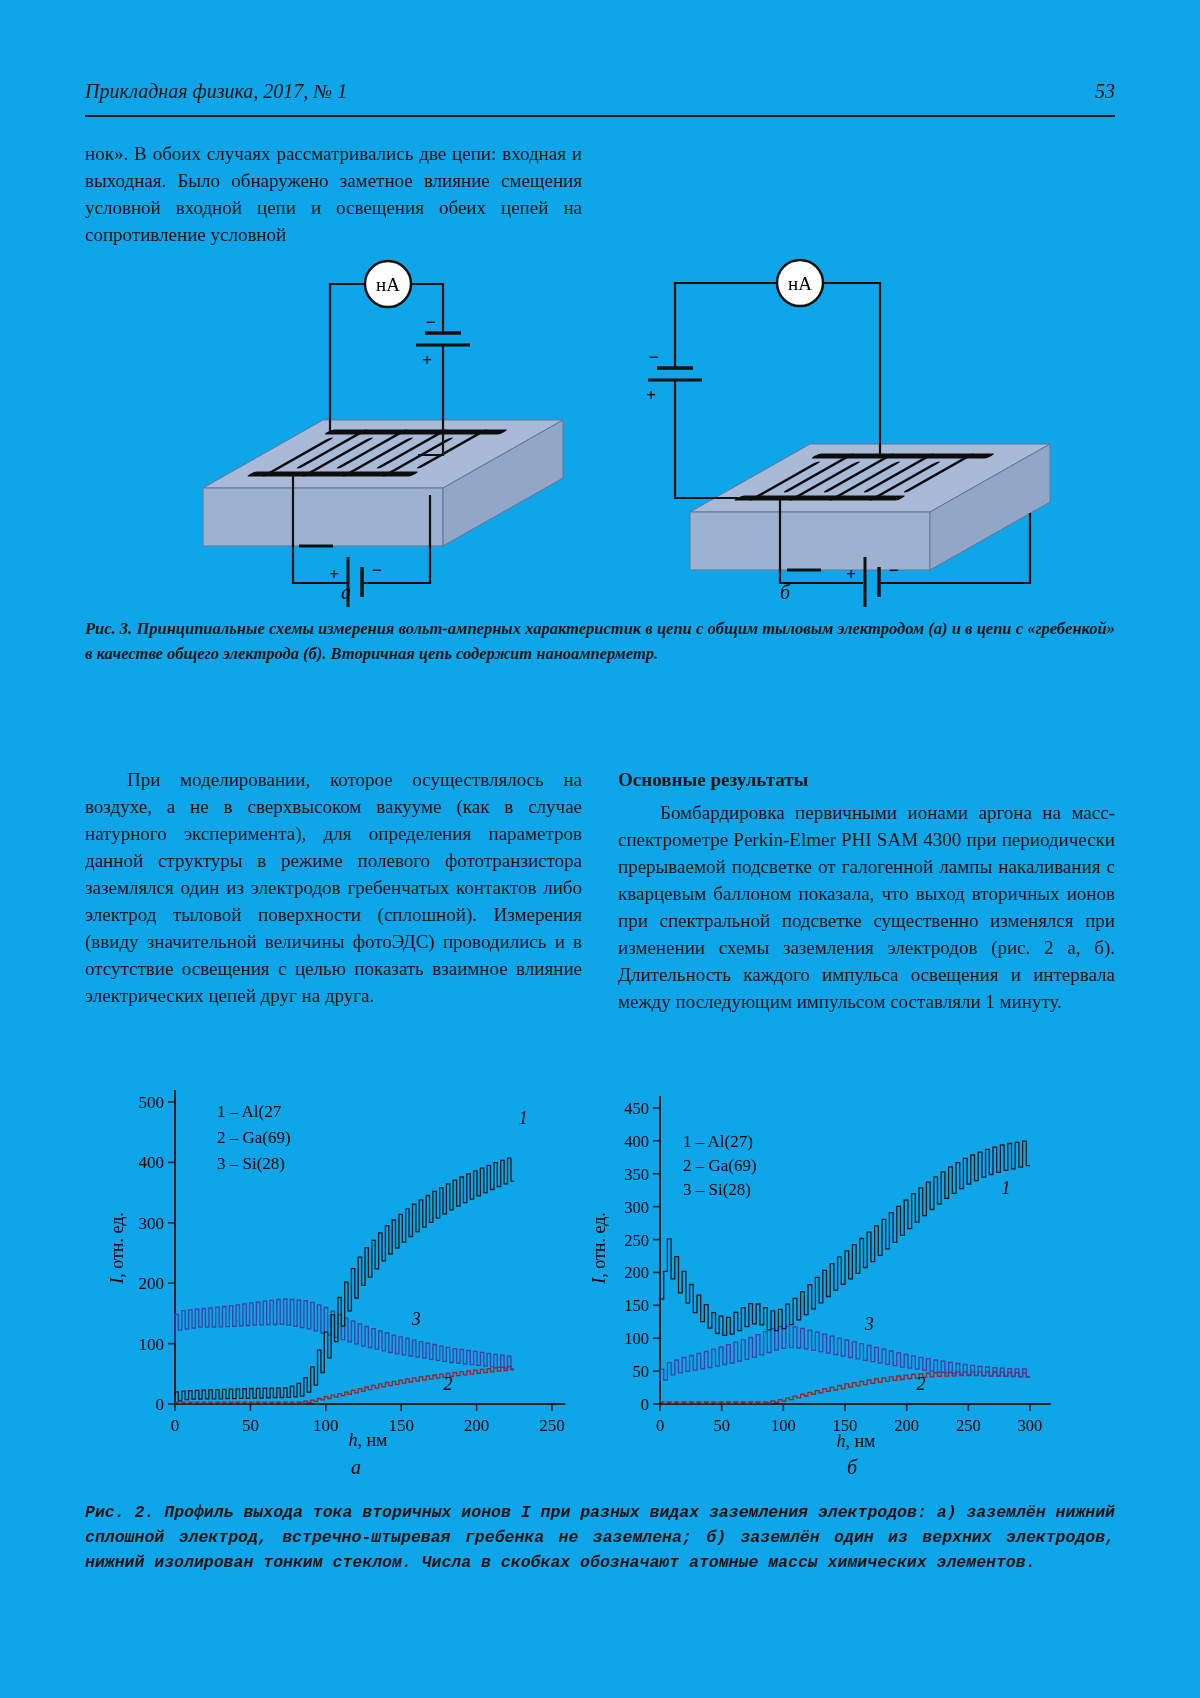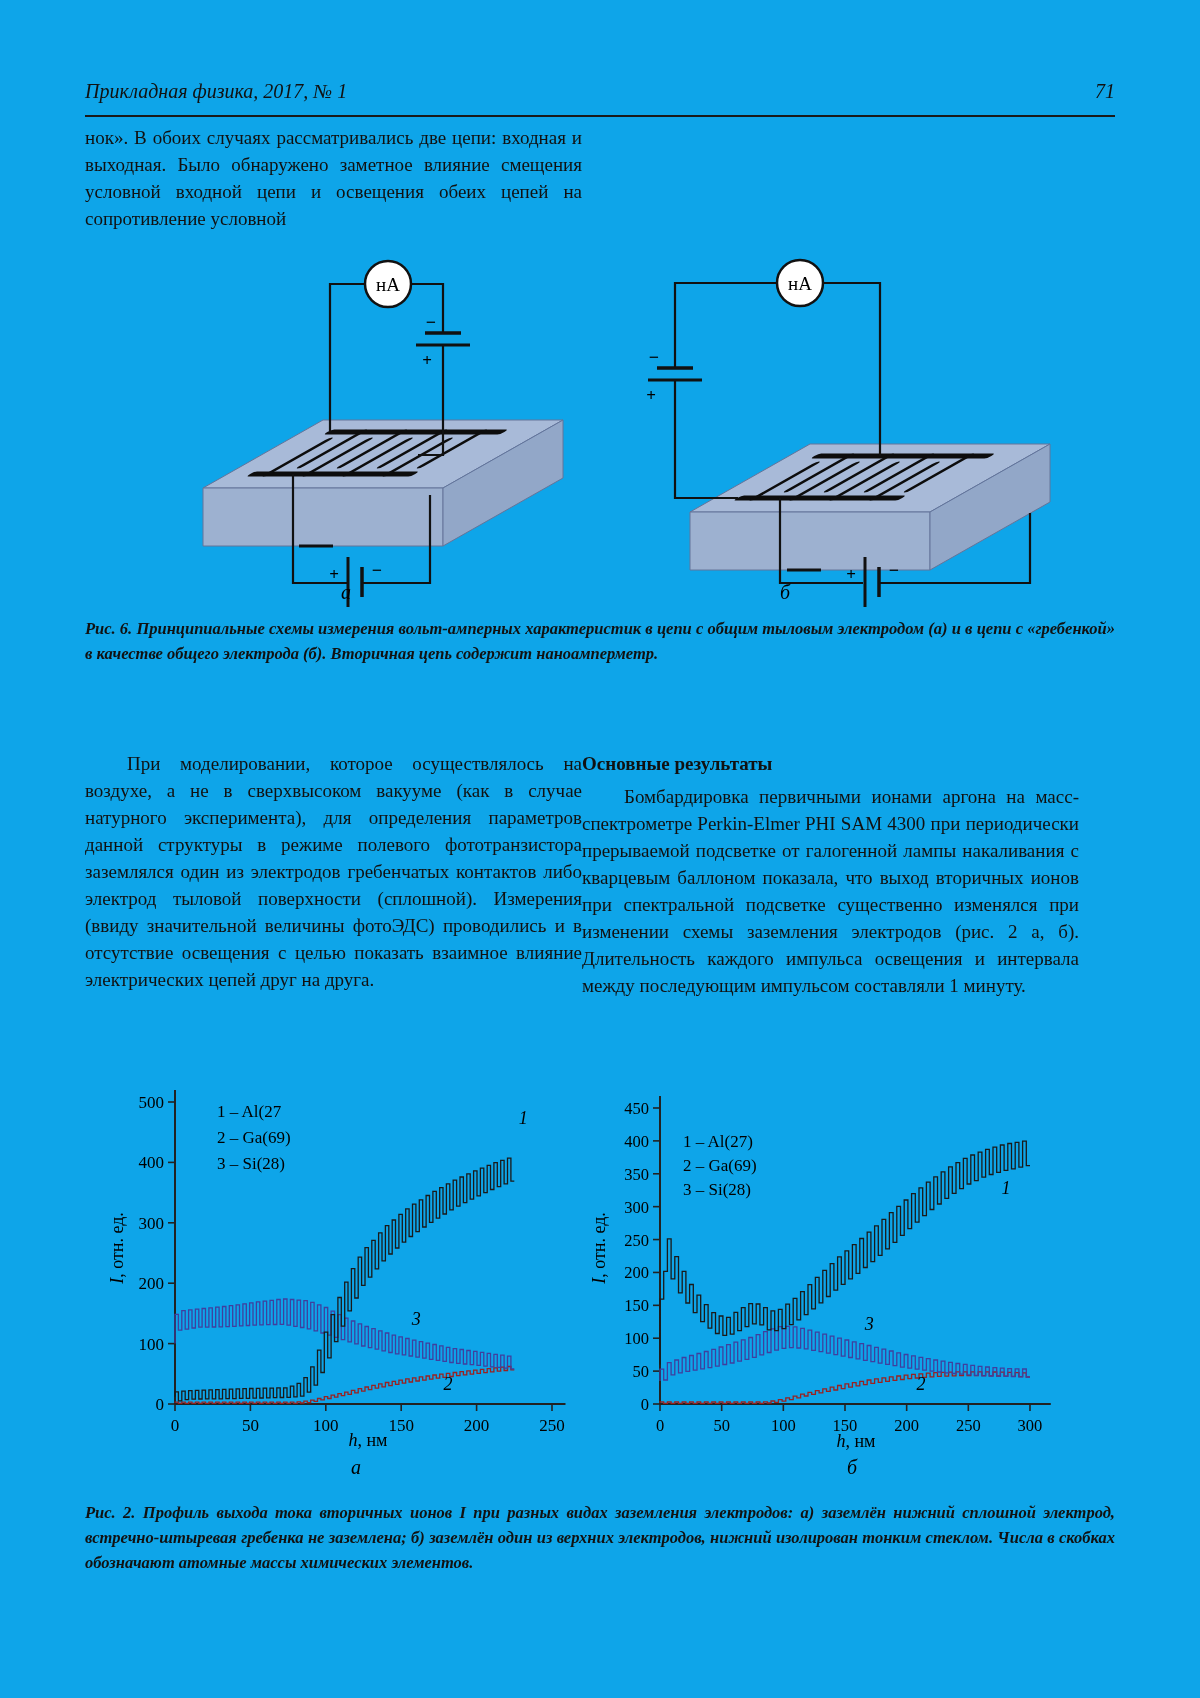--- a/index.html
+++ b/index.html
@@ -7,46 +7,46 @@
     position:relative;width:1200px;height:1698px;background:#0ea5e9;
     margin:0 auto;font-family:"Liberation Serif","DejaVu Serif",serif;color:#111;
     overflow:hidden;
   }
   .header{
     position:absolute;left:85px;top:80px;width:1030px;
     display:flex;justify-content:space-between;align-items:flex-end;
     font-style:italic;font-size:20px;
     border-bottom:2.5px solid #1a1a1a;padding-bottom:12px;
   }
-  .cols{position:absolute;left:85px;width:1030px;display:flex;}
+  .cols{position:absolute;left:85px;width:1030px;display:flex;gap:36px;margin-top:16px;}
   .col{width:497px;text-align:justify;font-size:19px;line-height:27px;}
   .cols-intro{top:124px;}
   .cols-section{top:750px;}
   .indent{text-indent:42px;}
   .section-heading{font-weight:bold;text-align:left;margin:0 0 6px 0;font-size:19px;}
   .figcaption{
     position:absolute;left:85px;width:1030px;
     font-weight:bold;font-style:italic;font-size:16.5px;line-height:25px;text-align:justify;
   }
   .cap1{top:616px;}
-  .cap2{top:1500px;}
+  .cap2{top:1500px;font-family:Liberation Mono, monospace;}
   svg{position:absolute;overflow:visible;}
   #fig1{left:85px;top:250px;}
   #chart-a{left:90px;top:1000px;}
   #chart-b{left:575px;top:1000px;}
   svg text{font-family:"Liberation Serif","DejaVu Serif",serif;}
 </style>
 </head>
 <body>
 
 <div class="page">
 
   <div class="header">
     <span>Прикладная физика, 2017, № 1</span>
-    <span>71</span>
+    <span>53</span>
   </div>
 
   <div class="cols cols-intro">
     <div class="col">нок». В обоих случаях рассматривались две цепи: входная и выходная. Было обнаружено заметное влияние смещения условной входной цепи и освещения обеих цепей на сопротивление условной</div>
   </div>
 
   <svg id="fig1" width="1030" height="366" viewBox="0 0 1030 366">
 
     <g>
 
@@ -126,21 +126,21 @@
       <g>
         <line x1="780" y1="307" x2="780" y2="357" stroke="#111" stroke-width="3"></line>
         <line x1="794" y1="317" x2="794" y2="347" stroke="#111" stroke-width="3.5"></line>
         <text x="766" y="330" text-anchor="middle" font-size="17" font-weight="bold">+</text>
         <text x="809" y="326" text-anchor="middle" font-size="18" font-weight="bold">−</text>
       </g>
       <text x="700" y="349" font-size="20" font-style="italic" text-anchor="middle">б</text>
     </g>
   </svg>
 
-  <div class="figcaption cap1">Рис. 6. Принципиальные схемы измерения вольт-амперных характеристик в цепи с общим тыловым электродом (а) и в цепи с «гребенкой» в качестве общего электрода (б). Вторичная цепь содержит наноамперметр.</div>
+  <div class="figcaption cap1">Рис. 3. Принципиальные схемы измерения вольт-амперных характеристик в цепи с общим тыловым электродом (а) и в цепи с «гребенкой» в качестве общего электрода (б). Вторичная цепь содержит наноамперметр.</div>
 
   <div class="cols cols-section">
     <div class="col indent">При моделировании, которое осуществлялось на воздухе, а не в сверхвысоком вакууме (как в случае натурного эксперимента), для определения параметров данной структуры в режиме полевого фототранзистора заземлялся один из электродов гребенчатых контактов либо электрод тыловой поверхности (сплошной). Измерения (ввиду значительной величины фотоЭДС) проводились и в отсутствие освещения с целью показать взаимное влияние электрических цепей друг на друга.</div>
     <div class="col">
       <div class="section-heading">Основные результаты</div>
       <div class="indent">Бомбардировка первичными ионами аргона на масс-спектрометре Perkin-Elmer PHI SAM 4300 при периодически прерываемой подсветке от галогенной лампы накаливания с кварцевым баллоном показала, что выход вторичных ионов при спектральной подсветке существенно изменялся при изменении схемы заземления электродов (рис. 2 а, б). Длительность каждого импульса освещения и интервала между последующим импульсом составляли 1 минуту.</div>
     </div>
   </div>
 
   <svg id="chart-a" width="495" height="488" viewBox="0 0 495 488">

